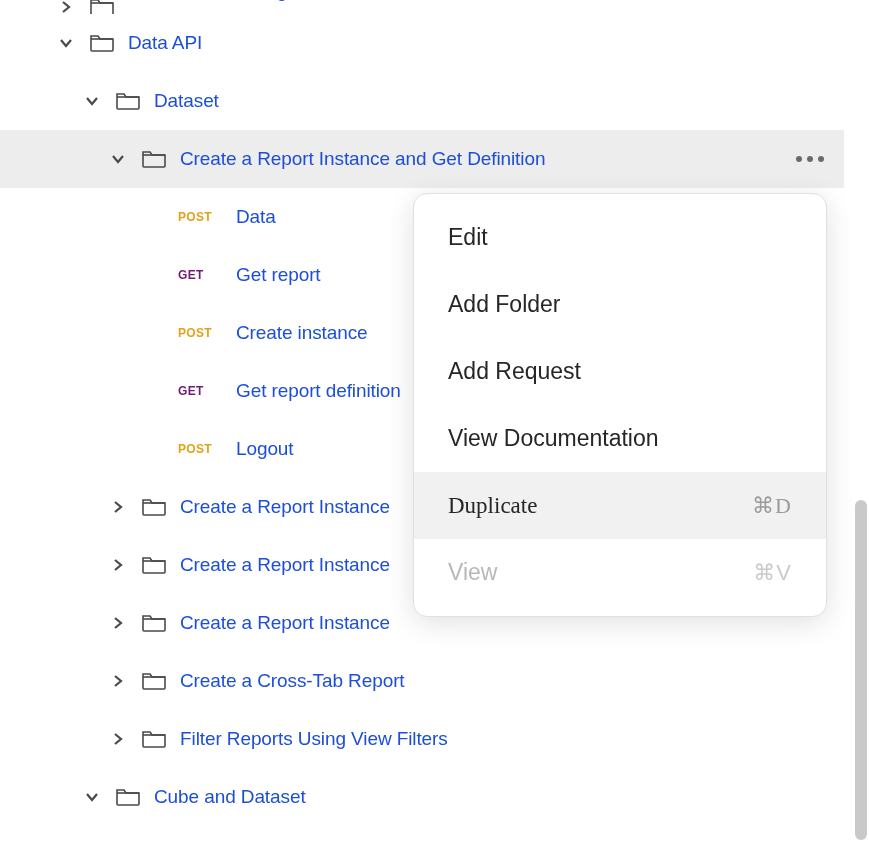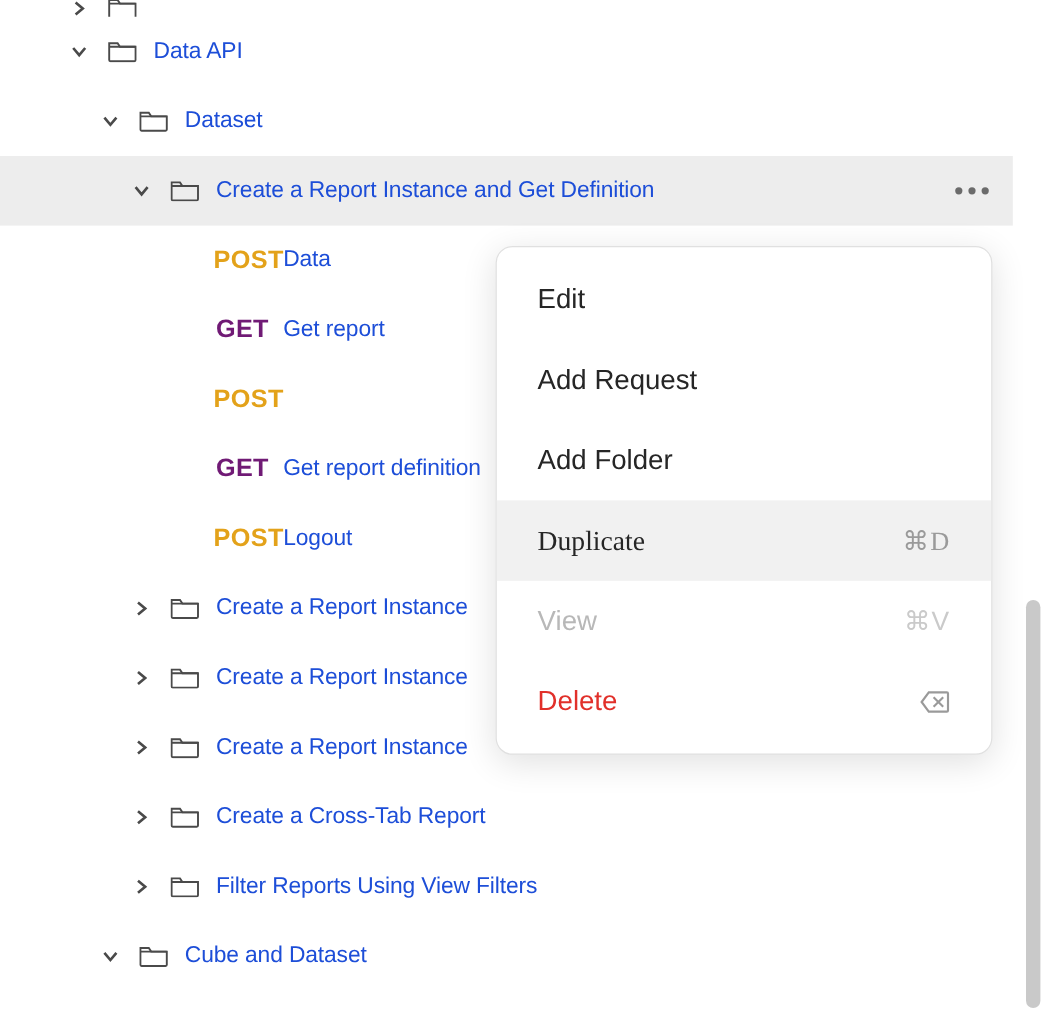--- a/index.html
+++ b/index.html
@@ -44,26 +44,26 @@
     }
     .folder-icon svg { stroke: #4a4a4a; stroke-width: 1.6; fill: none; }
     .label {
       color: #1d4ed8;
       font-size: 19px;
       font-weight: 400;
       letter-spacing: -0.1px;
     }
     .cut-top .label { position: relative; top: -16px; }
     .method-badge {
-      font-size: 21px;
+      font-size: 12px;
       font-weight: 700;
       letter-spacing: 0.3px;
       margin-right: 10px;
       width: 48px;
-      text-align: center;
+      text-align: left;
       flex-shrink: 0;
     }
     .method-post { color: #E3A21A; }
     .method-get  { color: #701a75; }
     .more-btn {
       position: absolute;
       right: 20px;
       top: 50%;
       transform: translateY(-50%);
       display: flex;
@@ -76,21 +76,21 @@
     
     .ind-0 { padding-left: 56px; }
     .ind-1 { padding-left: 82px; }
     .ind-2 { padding-left: 108px; }
     .ind-3 { padding-left: 178px; }
 
     
     .context-menu {
       position: absolute;
       left: 413px;
-      top: 205px;
+      top: 193px;
       width: 414px;
       background: #fff;
       border: 1px solid #E0E0E0;
       border-radius: 14px;
       box-shadow: 0 6px 28px rgba(0,0,0,0.12);
       padding: 10px 0;
       z-index: 10;
     }
     .menu-item {
       display: flex;
@@ -206,20 +206,21 @@
   <div class="row ind-3">
     <span class="method-badge method-post">POST</span>
     <span class="label">Data</span>
   </div>
   <div class="row ind-3">
     <span class="method-badge method-get">GET</span>
     <span class="label">Get report</span>
   </div>
   <div class="row ind-3">
     <span class="method-badge method-post">POST</span>
+    <span class="label">Create instance</span>
   </div>
   <div class="row ind-3">
     <span class="method-badge method-get">GET</span>
     <span class="label">Get report definition</span>
   </div>
   <div class="row ind-3">
     <span class="method-badge method-post">POST</span>
     <span class="label">Logout</span>
   </div>
 
@@ -308,39 +309,32 @@
     </span>
     <span class="label">Cube and Dataset</span>
   </div>
 </div>
 
 <div class="context-menu">
   <div class="menu-item">
     <span>Edit</span>
   </div>
   <div class="menu-item">
+    <span>Add Folder</span>
+  </div>
+  <div class="menu-item">
     <span>Add Request</span>
   </div>
   <div class="menu-item">
-    <span>Add Folder</span>
+    <span>View Documentation</span>
   </div>
   <div class="menu-item hover">
     <span>Duplicate</span>
     <span class="shortcut">⌘D</span>
   </div>
   <div class="menu-item disabled">
     <span>View</span>
     <span class="shortcut">⌘V</span>
   </div>
-  <div class="menu-item danger">
-    <span>Delete</span>
-    <span class="del-icon">
-      <svg width="26" height="20" viewBox="0 0 26 20">
-          <path d="M8 2 H23 a1 1 0 0 1 1 1 V17 a1 1 0 0 1 -1 1 H8 L2 10 Z"></path>
-          <line x1="12" y1="6" x2="20" y2="14"></line>
-          <line x1="20" y1="6" x2="12" y2="14"></line>
-        </svg>
-    </span>
-  </div>
 </div>
 
 <div class="scrollbar-track"></div>
 <div class="scrollbar-thumb"></div>
 
 </body></html>

